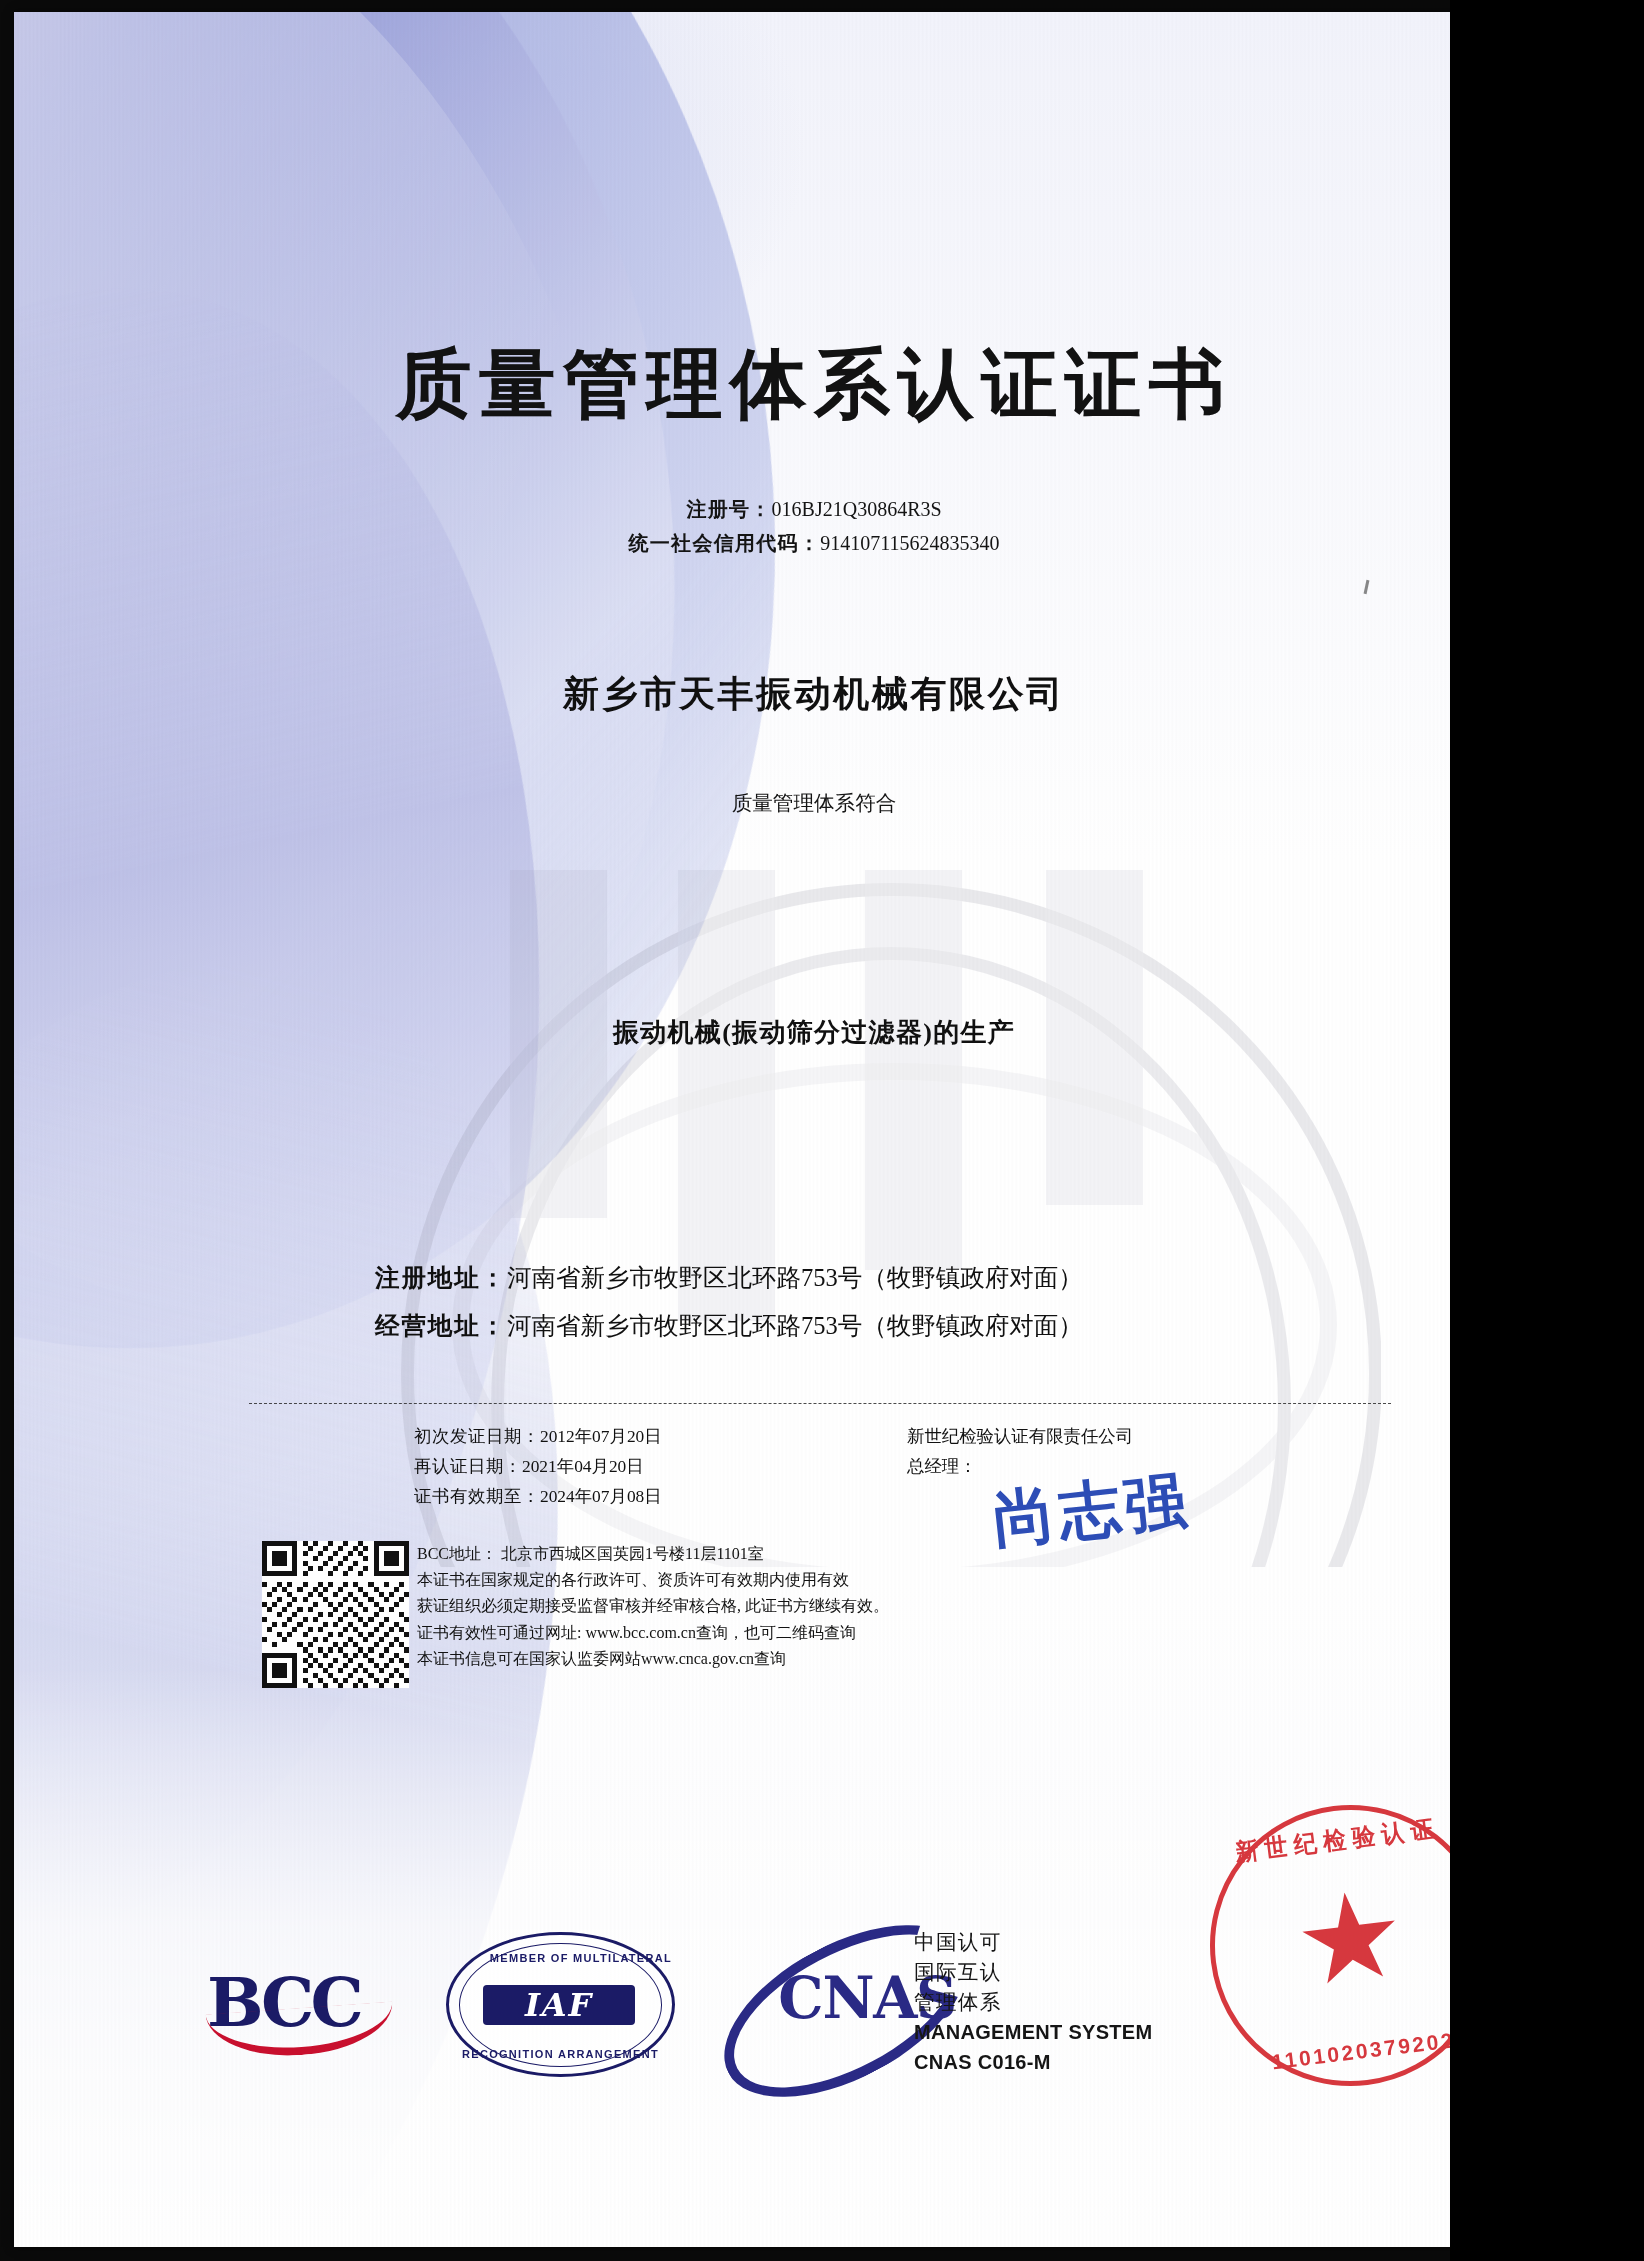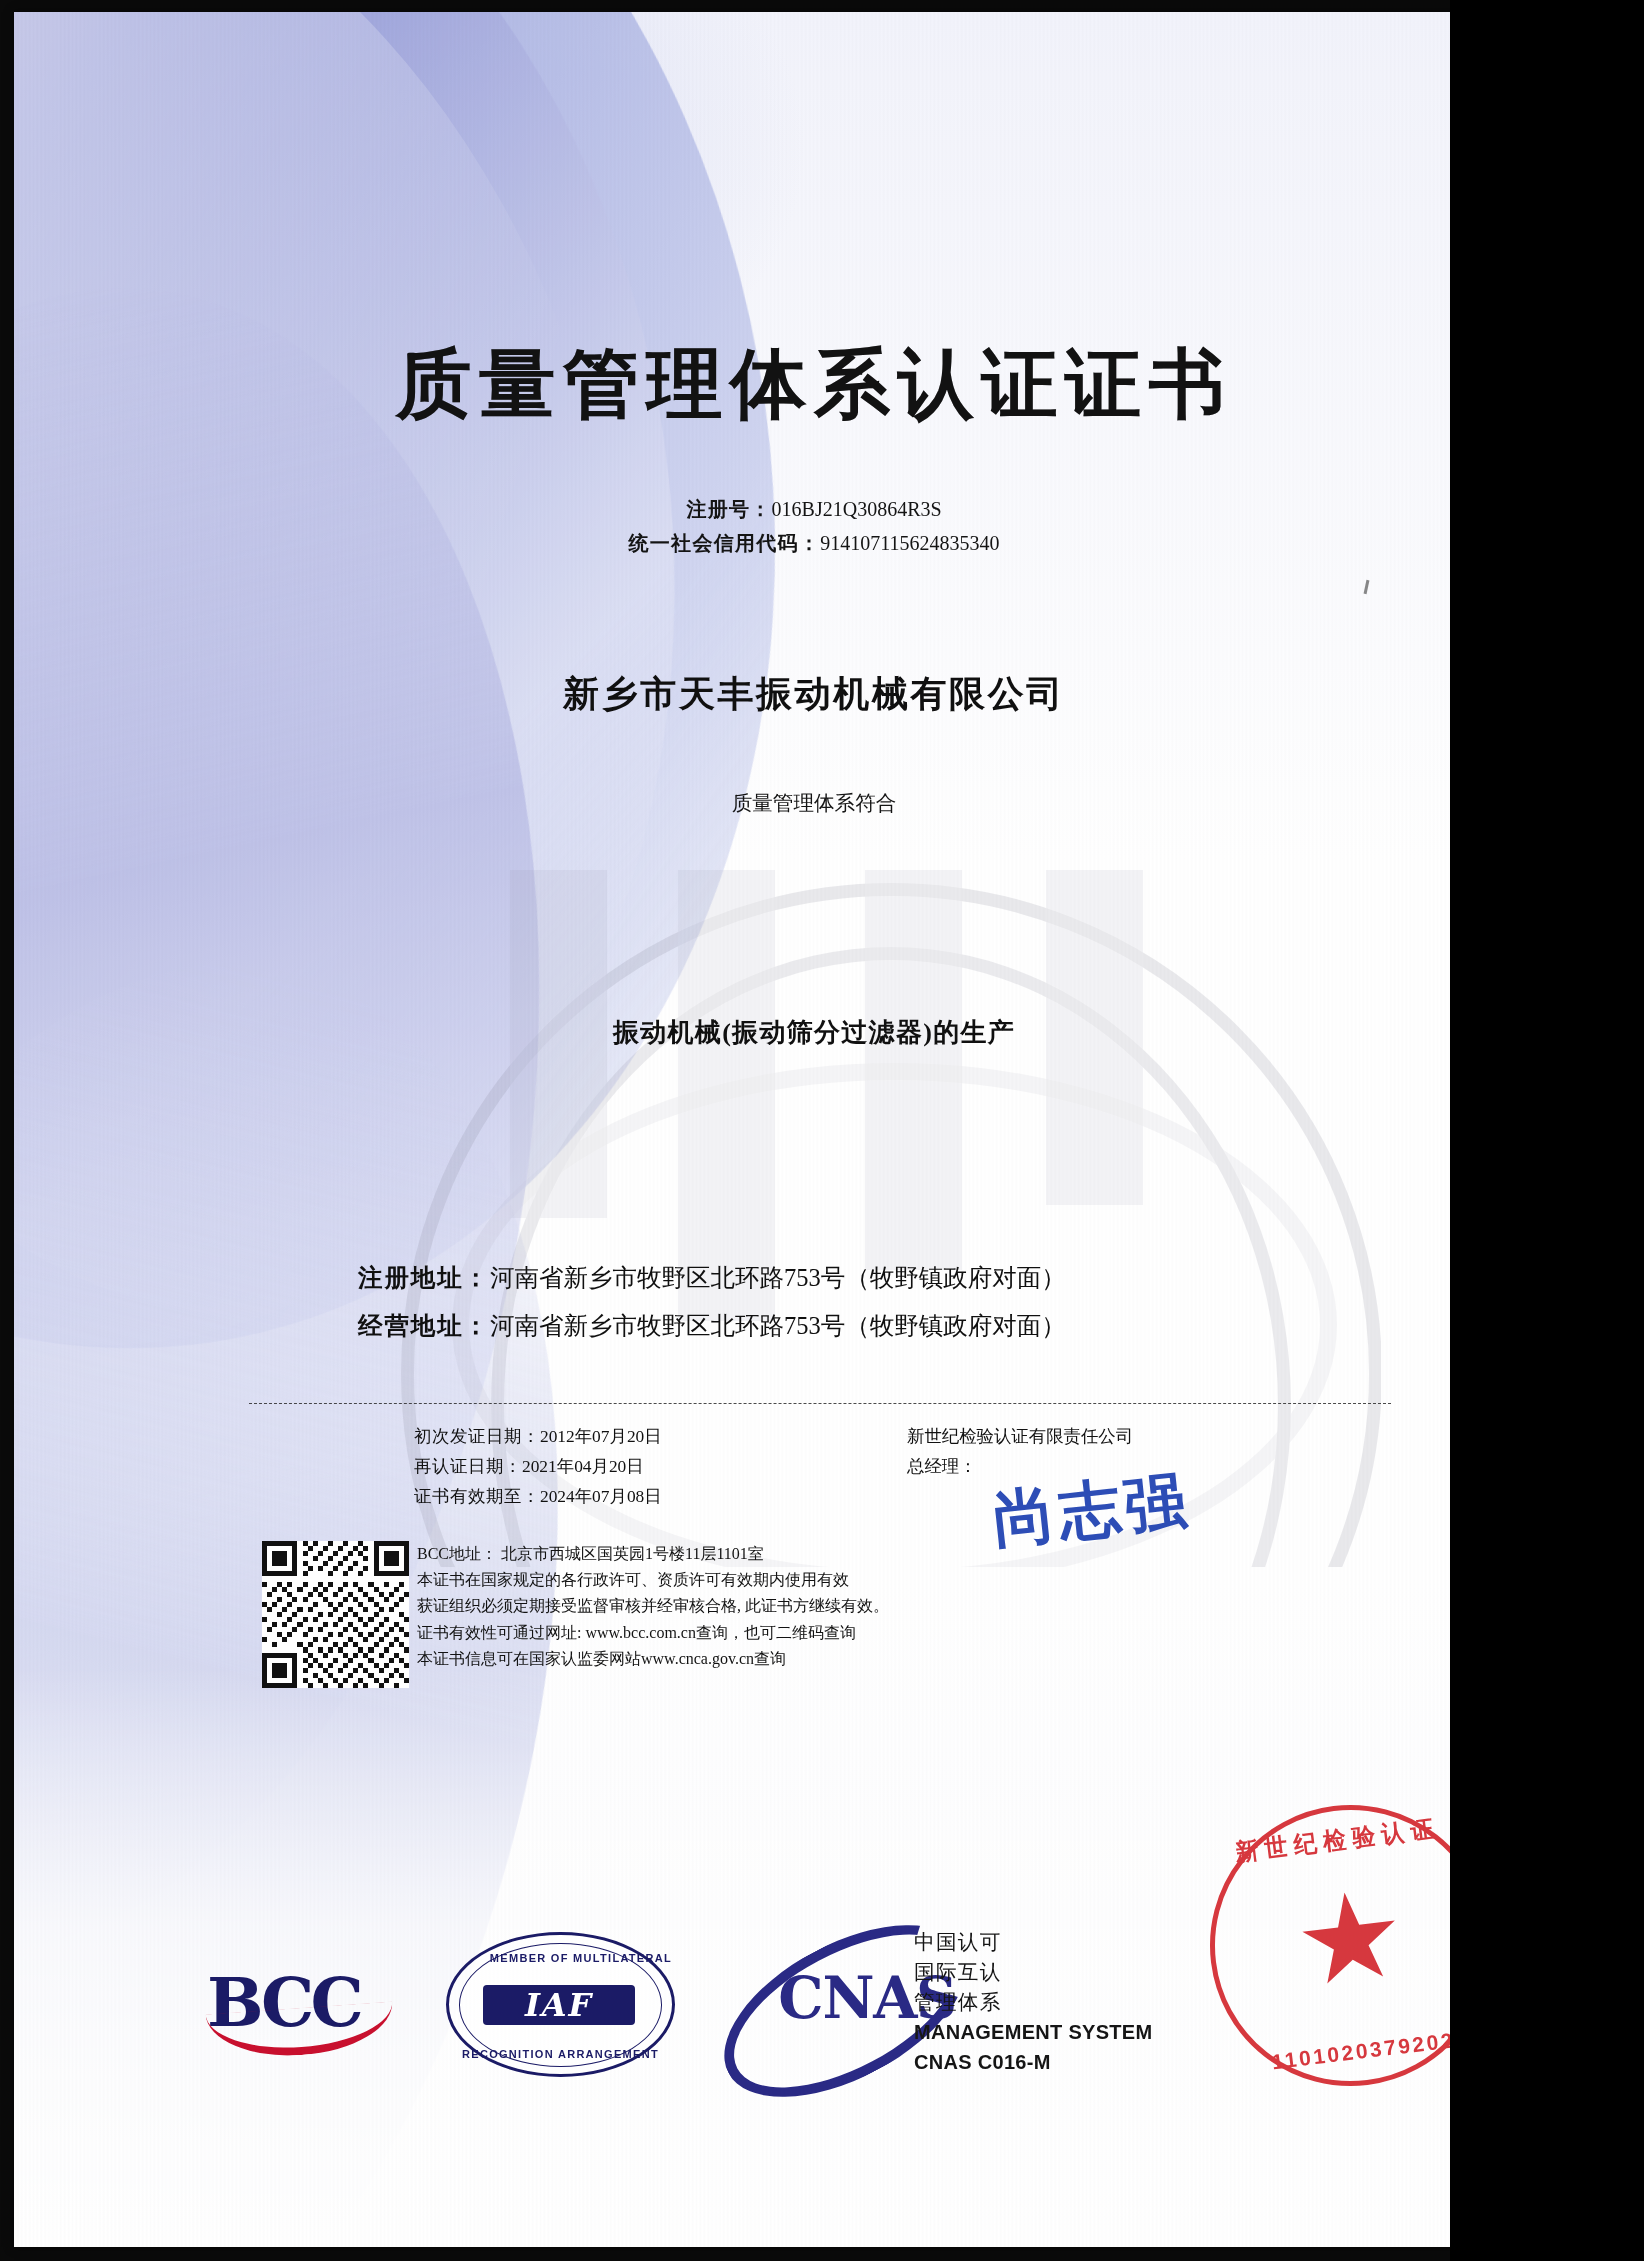--- a/index.html
+++ b/index.html
@@ -200,21 +200,21 @@
     top: 1003px;
     text-align: center;
     font-size: 26px;
     font-weight: 700;
     letter-spacing: 1.3px;
     color: #101010;
   }
 
   .addresses {
     position: absolute;
-    left: 344px;
+    left: 361px;
     top: 1242px;
     font-size: 24.5px;
     line-height: 48px;
     color: #101010;
     text-align: right;
   }
   .addresses .a-lbl { font-weight: 700; letter-spacing: 1.9px; }
 
   .divider {
     position: absolute;

